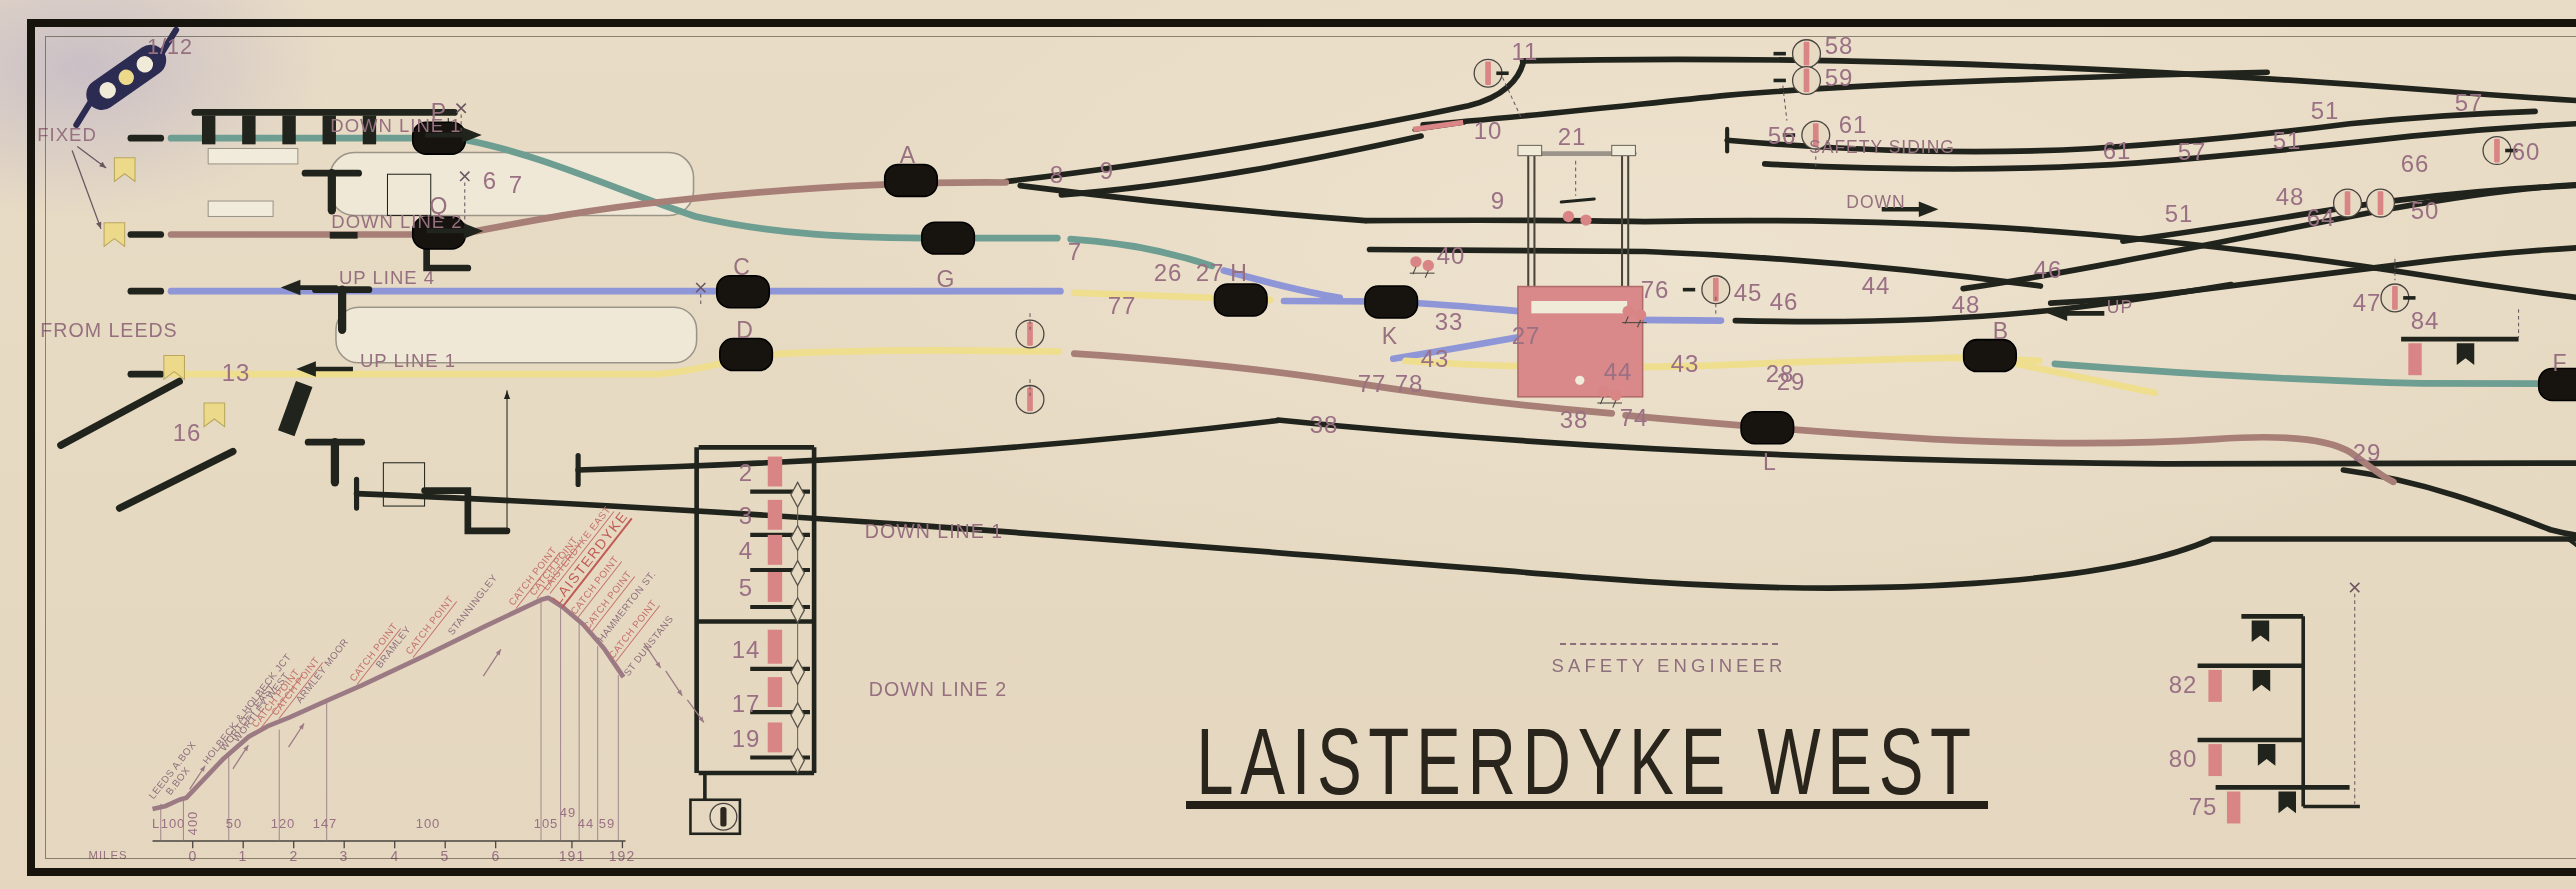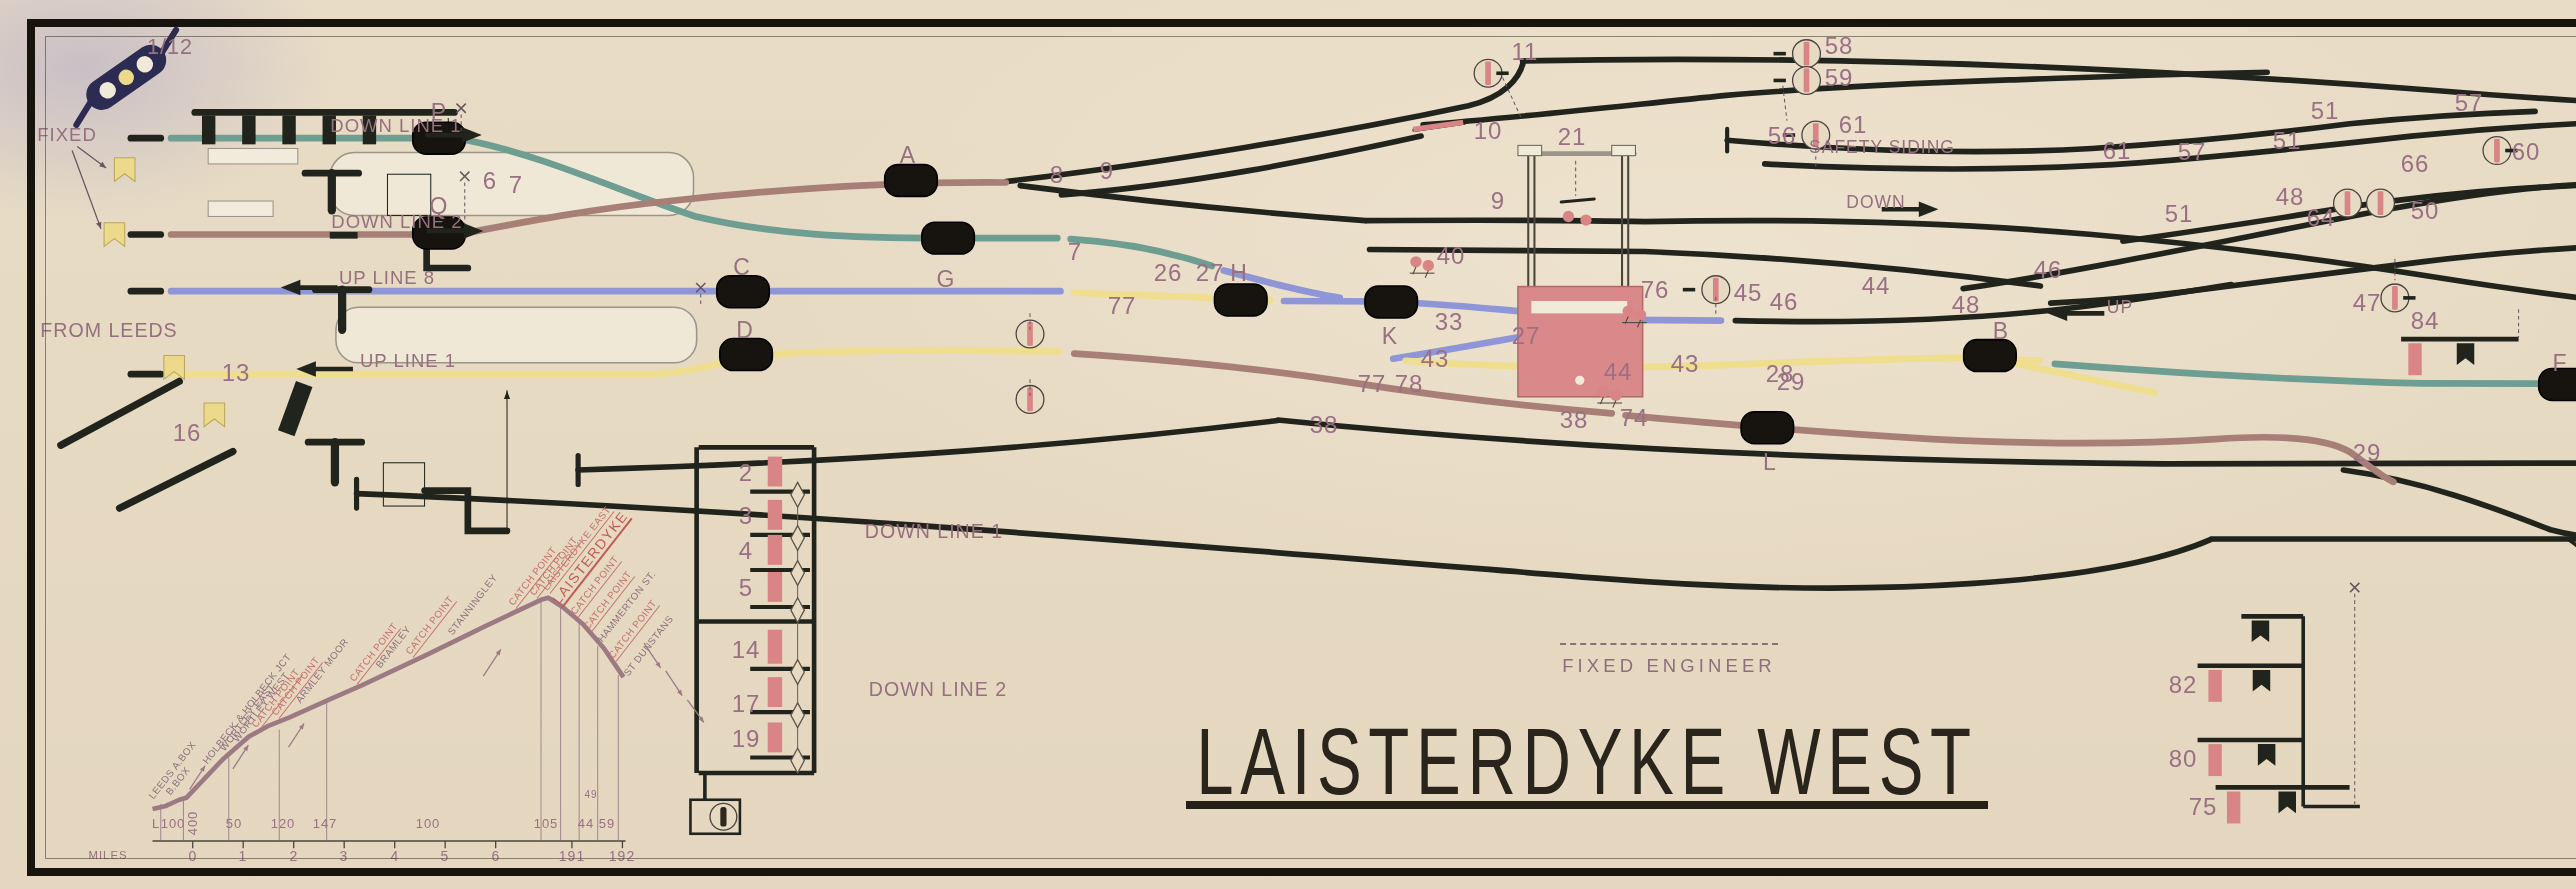--- a/index.html
+++ b/index.html
@@ -362,21 +362,21 @@
         <path d="M1334,1358 L1366,1402" stroke="#9c7a84" stroke-width="2.5"></path>
         <path d="M1366,1402 L1355.7198559141661,1395.8097950296863 L1363.278335881715,1390.3127186896506 Z" fill="#9c7a84"></path>
       </g>
     </svg>
 
   <div id="labels">
       <span class="lb " style="left: 67px; top: 135px; font-size: 18.5px;">FIXED</span>
       <span class="lb " style="left: 109px; top: 330px; font-size: 19.6px;">FROM LEEDS</span>
       <span class="lb " style="left: 396px; top: 126px; font-size: 18.5px;">DOWN LINE 1</span>
       <span class="lb " style="left: 397px; top: 222px; font-size: 18.5px;">DOWN LINE 2</span>
-      <span class="lb " style="left: 387px; top: 278px; font-size: 18.5px;">UP LINE 8</span>
+      <span class="lb " style="left: 387px; top: 278px; font-size: 18.5px;">UP LINE 4</span>
       <span class="lb " style="left: 408px; top: 361px; font-size: 18.5px;">UP LINE 1</span>
       <span class="lb " style="left: 1882px; top: 147px; font-size: 17.5px;">SAFETY SIDING</span>
       <span class="lb " style="left: 1876px; top: 202px; font-size: 17.5px;">DOWN</span>
       <span class="lb " style="left: 2120px; top: 307px; font-size: 17.5px;">UP</span>
       <span class="lb num" style="left: 490px; top: 181px; font-size: 24px;">6</span>
       <span class="lb num" style="left: 516px; top: 185px; font-size: 24px;">7</span>
       <span class="lb num" style="left: 1057px; top: 175px; font-size: 24px;">8</span>
       <span class="lb num" style="left: 1107px; top: 171px; font-size: 24px;">9</span>
       <span class="lb num" style="left: 1075px; top: 252px; font-size: 24px;">7</span>
       <span class="lb num" style="left: 1168px; top: 273px; font-size: 24px;">26</span>
@@ -460,21 +460,21 @@
       <span class="lb num" style="left: 622px; top: 856px; font-size: 14px;">192</span>
       <span class="lb " style="left: 108px; top: 855px; font-size: 11.3px;">MILES</span>
       <span class="lb num" style="left: 156px; top: 823px; font-size: 13px;">L</span>
       <span class="lb num" style="left: 173px; top: 823px; font-size: 13px;">100</span>
       <span class="lb num" style="left: 192px; top: 823px; font-size: 13px; transform: translate(-50%, -50%) rotate(-90deg);">400</span>
       <span class="lb num" style="left: 234px; top: 823px; font-size: 13px;">50</span>
       <span class="lb num" style="left: 283px; top: 823px; font-size: 13px;">120</span>
       <span class="lb num" style="left: 325px; top: 823px; font-size: 13px;">147</span>
       <span class="lb num" style="left: 428px; top: 823px; font-size: 13px;">100</span>
       <span class="lb num" style="left: 546px; top: 823px; font-size: 13px;">105</span>
-      <span class="lb num" style="left: 568px; top: 794px; font-size: 10px; margin-left: 23px;">49</span>
+      <span class="lb num" style="left: 568px; top: 812px; font-size: 13px;">49</span>
       <span class="lb num" style="left: 586px; top: 823px; font-size: 13px;">44</span>
       <span class="lb num" style="left: 607px; top: 823px; font-size: 13px;">59</span>
       <span class="st " style="left: 155px; top: 790px; font-size: 9.8px;">LEEDS A.BOX</span>
       <span class="st " style="left: 172px; top: 786px; font-size: 9.8px;">B.BOX</span>
       <span class="st " style="left: 209px; top: 755px; font-size: 9.8px;">HOLBECK &amp; HOLBECK JCT</span>
       <span class="st " style="left: 226px; top: 742px; font-size: 9.8px;">WORTLEY EAST</span>
       <span class="st " style="left: 239px; top: 733px; font-size: 9.8px;">WORTLEY WEST</span>
       <span class="st c" style="left: 259px; top: 718px; font-size: 9.8px;">CATCH POINT</span>
       <span class="st c" style="left: 279px; top: 706px; font-size: 9.8px;">CATCH POINT</span>
       <span class="st " style="left: 302px; top: 694px; font-size: 9.8px;">ARMLEY MOOR</span>
@@ -487,20 +487,20 @@
       <span class="st c" style="left: 550px; top: 581px; font-size: 9.8px;">LAISTERDYKE EAST</span>
       <span class="st big" style="left: 563px; top: 590px; font-size: 14px;">LAISTERDYKE</span>
       <span class="st c" style="left: 578px; top: 605px; font-size: 9.8px;">CATCH POINT</span>
       <span class="st c" style="left: 591px; top: 620px; font-size: 9.8px;">CATCH POINT</span>
       <span class="st " style="left: 604px; top: 633px; font-size: 9.8px;">HAMMERTON ST.</span>
       <span class="st c" style="left: 616px; top: 649px; font-size: 9.8px;">CATCH POINT</span>
       <span class="st " style="left: 630px; top: 667px; font-size: 9.8px;">ST DUNSTANS</span>
     </div>
 
   <div id="eng-dash"></div>
-  <div id="engineer">FIXED ENGINEER</div>
+  <div id="engineer">SAFETY ENGINEER</div>
   <div id="title">LAISTERDYKE WEST</div>
   <div id="title-underline"></div>
 
   <div class="frame"></div>
   <div class="frame2"></div>
 </div>
 
 
 </body></html>

